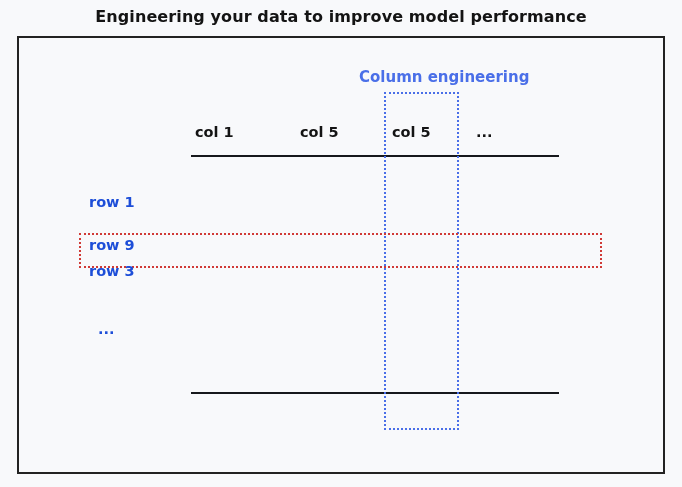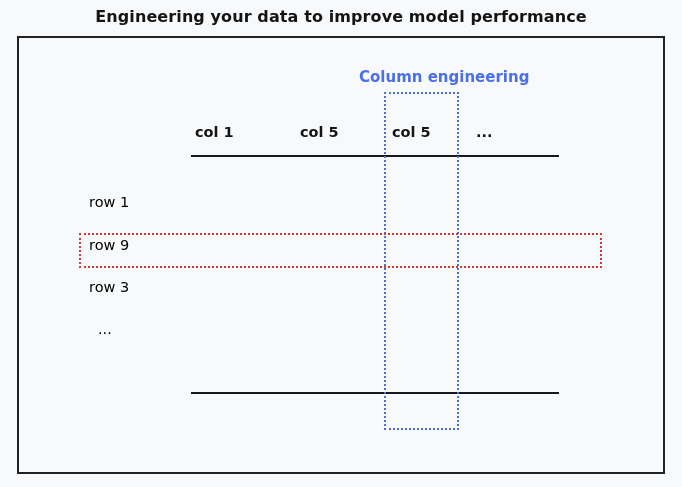--- a/index.html
+++ b/index.html
@@ -108,27 +108,27 @@
   #col-header-0 { left: 176px; width: 60px; }
   #col-header-1 { left: 281px; width: 60px; }
   #col-header-2 { left: 373px; width: 60px; }
   #col-header-3 { left: 457px; width: 60px; }
 
   
   .row-header {
     position: absolute;
     font-family: "DejaVu Sans", sans-serif;
     font-size: 14.5px;
-    font-weight: 400;
-    color: #000000;
+    font-weight: 700;
+    color: #1d4ed8;
     white-space: nowrap;
   }
   #row-header-0 { left: 70px;  top: 156px; }  
   #row-header-1 { left: 70px;  top: 199px; }  
-  #row-header-2 { left: 70px;  top: 241px; }  
+  #row-header-2 { left: 70px;  top: 225px; }  
   #row-header-3 { left: 79px;  top: 283px; }  
 </style>
 </head>
 <body>
 
 <div id="page-title">Engineering your data to improve model performance</div>
 
 <div id="diagram-frame">
 
   <div class="table-rule" id="table-rule-top"></div>

